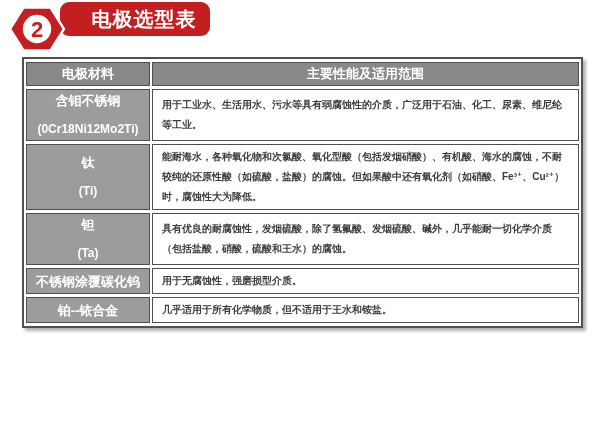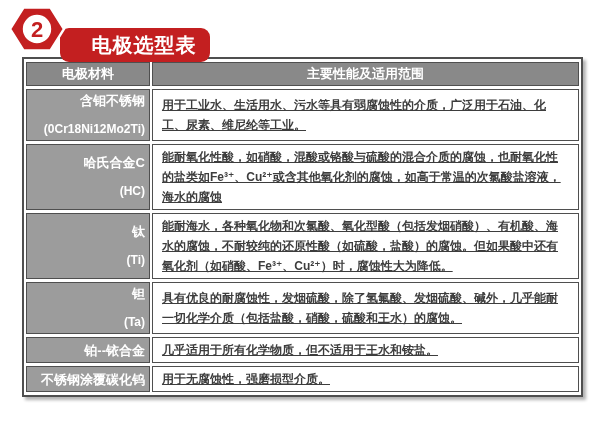--- a/index.html
+++ b/index.html
@@ -17,21 +17,21 @@
     background: #ffffff;
     font-family: "Liberation Sans", "DejaVu Sans", sans-serif;
     position: relative;
     overflow: hidden;
   }
 
   
   .title-pill {
     position: absolute;
     left: 60px;
-    top: 28px;
+    top: 2px;
     width: 150px;
     height: 34px;
     background: var(--red);
     border-radius: 9px;
     color: #fff;
     font-size: 20px;
     font-weight: bold;
     display: flex;
     align-items: center;
     justify-content: center;
@@ -72,37 +72,36 @@
     text-align: center;
     padding: 2px 4px;
   }
   th.col-material { width: 124px; }
   tbody th.material-cell {
     background: var(--cell-gray);
     color: #fff;
     font-weight: bold;
     font-size: 13px;
     border: 1px solid var(--border-gray);
-    text-align: right;
+    text-align: center;
     vertical-align: middle;
     padding: 2px 4px;
     line-height: 17px;
   }
   .material-code { font-size: 12px; font-weight: bold; margin-top: 12px; }
   .material-code:empty { display: none; }
   td.desc-cell {
     border: 1px solid var(--border-gray);
     color: var(--text-dark);
-    font-size: 12px;
+    font-size: 10px;
     font-weight: bold;
     line-height: 20px;
     padding: 2px 9px;
     text-align: left;
     vertical-align: middle;
-    text-decoration: underline;
   }
 </style>
 </head>
 <body>
 
 <div class="title-pill">
   <span>电极选型表</span>
 </div>
 <svg class="badge" viewBox="0 0 58 48" aria-hidden="true">
   <polygon points="2,24 15.5,2.5 42.5,2.5 56,24 42.5,45.5 15.5,45.5" fill="#c31f20" stroke="#ffffff" stroke-width="2.4"></polygon>
@@ -121,54 +120,47 @@
     <tbody id="table-body">
   <tr>
     <th class="material-cell">
       <div class="material-name">含钼不锈钢</div>
       <div class="material-code">(0Cr18Ni12Mo2Ti)</div>
     </th>
     <td class="desc-cell">用于工业水、生活用水、污水等具有弱腐蚀性的介质，广泛用于石油、化工、尿素、维尼纶等工业。</td>
   </tr>
 
 
-  <tr>
-    <th class="material-cell">
-      <div class="material-name">哈氏合金C</div>
-      <div class="material-code">(HC)</div>
-    </th>
-    <td class="desc-cell">能耐氧化性酸，如硝酸，混酸或铬酸与硫酸的混合介质的腐蚀，也耐氧化性的盐类如Fe³⁺、Cu²⁺或含其他氧化剂的腐蚀，如高于常温的次氯酸盐溶液，海水的腐蚀</td>
-  </tr>
 
   <tr>
     <th class="material-cell">
       <div class="material-name">钛</div>
       <div class="material-code">(Ti)</div>
     </th>
     <td class="desc-cell">能耐海水，各种氧化物和次氯酸、氧化型酸（包括发烟硝酸）、有机酸、海水的腐蚀，不耐较纯的还原性酸（如硫酸，盐酸）的腐蚀。但如果酸中还有氧化剂（如硝酸、Fe³⁺、Cu²⁺）时，腐蚀性大为降低。</td>
   </tr>
 
   <tr>
     <th class="material-cell">
       <div class="material-name">钽</div>
       <div class="material-code">(Ta)</div>
     </th>
     <td class="desc-cell">具有优良的耐腐蚀性，发烟硫酸，除了氢氟酸、发烟硫酸、碱外，几乎能耐一切化学介质（包括盐酸，硝酸，硫酸和王水）的腐蚀。</td>
   </tr>
 
   <tr>
     <th class="material-cell">
+      <div class="material-name">不锈钢涂覆碳化钨</div>
+
+    </th>
+    <td class="desc-cell">用于无腐蚀性，强磨损型介质。</td>
+  </tr>
+
+  <tr>
+    <th class="material-cell">
       <div class="material-name">铂--铱合金</div>
 
     </th>
     <td class="desc-cell">几乎适用于所有化学物质，但不适用于王水和铵盐。</td>
-  </tr>
-
-  <tr>
-    <th class="material-cell">
-      <div class="material-name">不锈钢涂覆碳化钨</div>
-
-    </th>
-    <td class="desc-cell">用于无腐蚀性，强磨损型介质。</td>
   </tr>
 </tbody>
   </table>
 </div>
 
 </body></html>

